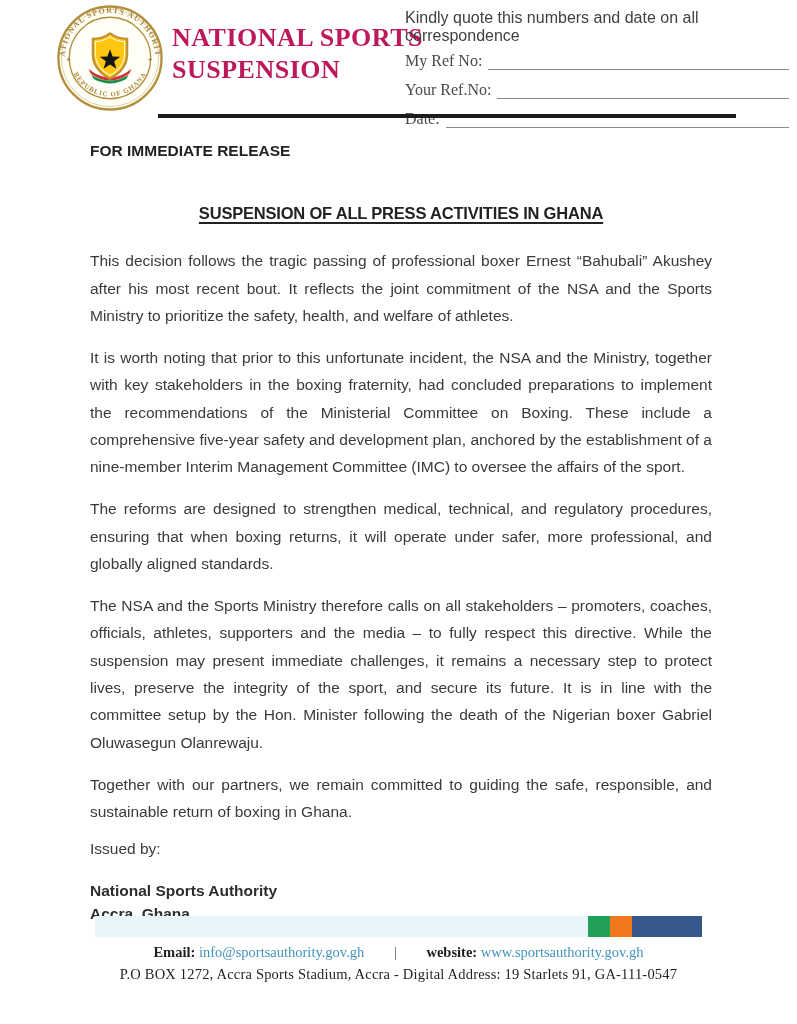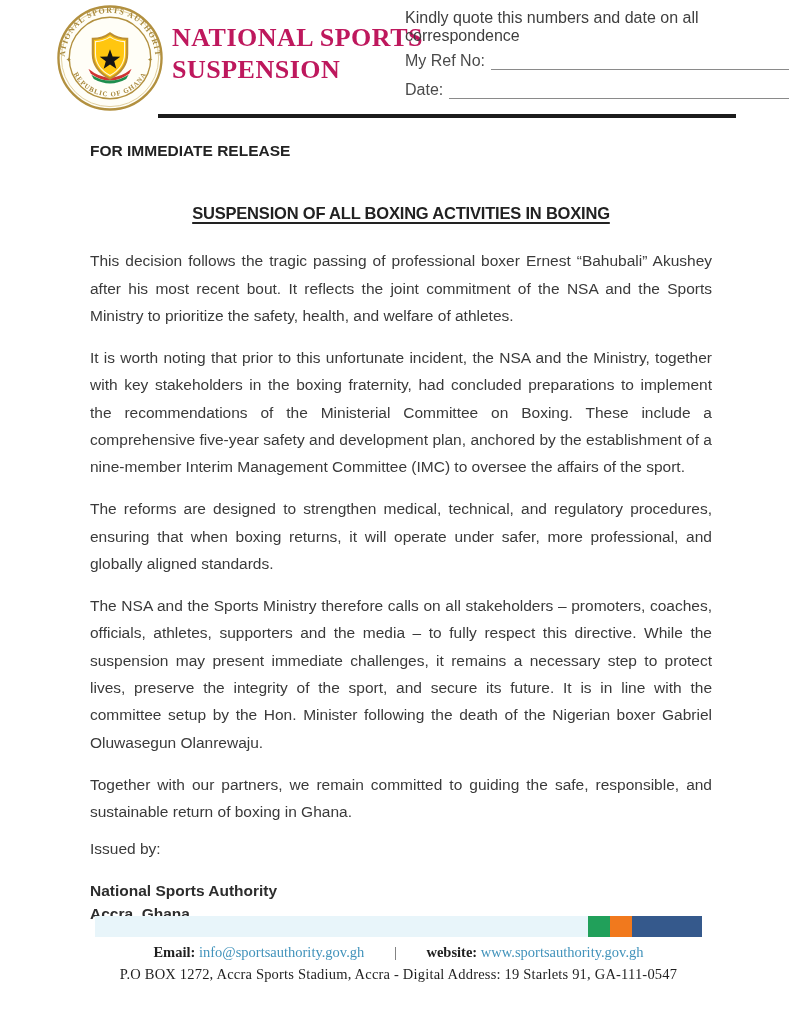--- a/index.html
+++ b/index.html
@@ -19,21 +19,21 @@
     font-family:"Liberation Serif", serif;
     font-weight:bold;color:#be185d;
     font-size:26px;line-height:1.22;letter-spacing:.5px;
   }
   .ref-block{
     position:absolute;left:405px;top:9px;width:384px;
     font-size:16px;color:#4a4a4a;
   }
   .ref-note{margin-bottom:7px;color:#3f3f3f;}
   .ref-row{display:flex;align-items:flex-end;margin-bottom:11px;}
-  .ref-row .ref-label{white-space:nowrap;padding-right:6px;}
+  .ref-row .ref-label{white-space:nowrap;padding-right:6px;font-family:Liberation Serif, serif;}
   .ref-row .ref-line{flex:1;border-bottom:1px solid #8a8a8a;height:12px;}
   .header-rule{
     position:absolute;left:158px;top:114px;width:578px;height:4px;
     background:#1c1c1c;
   }
 
   
   .content{position:absolute;left:90px;top:139px;width:622px;}
   .statement-head{font-weight:bold;color:#222;font-size:15.5px;line-height:1.5;}
   .doc-title{
@@ -109,33 +109,37 @@
     <div>SUSPENSION</div>
   </div>
 
   <div class="ref-block">
     <div class="ref-note">Kindly quote this numbers and date on all correspondence</div>
     <div class="ref-row">
       <span class="ref-label">My Ref No:</span>
       <span class="ref-line"></span>
     </div>
     <div class="ref-row">
+      <span class="ref-label">Your Ref.No:</span>
+      <span class="ref-line"></span>
+    </div>
+    <div class="ref-row">
       <span class="ref-label">Date:</span>
       <span class="ref-line"></span>
     </div>
   </div>
 
   <div class="header-rule"></div>
 
   <div class="content">
     <div class="statement-head">
       <div>FOR IMMEDIATE RELEASE</div>
     </div>
 
-    <div class="doc-title">SUSPENSION OF ALL BOXING ACTIVITIES IN BOXING</div>
+    <div class="doc-title">SUSPENSION OF ALL PRESS ACTIVITIES IN GHANA</div>
 
     <div class="body-text">
       <p>This decision follows the tragic passing of professional boxer Ernest “Bahubali” Akushey after his most recent bout. It reflects the joint commitment of the NSA and the Sports Ministry to prioritize the safety, health, and welfare of athletes.</p>
       <p>It is worth noting that prior to this unfortunate incident, the NSA and the Ministry, together with key stakeholders in the boxing fraternity, had concluded preparations to implement the recommendations of the Ministerial Committee on Boxing. These include a comprehensive five-year safety and development plan, anchored by the establishment of a nine-member Interim Management Committee (IMC) to oversee the affairs of the sport.</p>
       <p>The reforms are designed to strengthen medical, technical, and regulatory procedures, ensuring that when boxing returns, it will operate under safer, more professional, and globally aligned standards.</p>
       <p>The NSA and the Sports Ministry therefore calls on all stakeholders – promoters, coaches, officials, athletes, supporters and the media – to fully respect this directive. While the suspension may present immediate challenges, it remains a necessary step to protect lives, preserve the integrity of the sport, and secure its future. It is in line with the committee setup by the Hon. Minister following the death of the Nigerian boxer Gabriel Oluwasegun Olanrewaju.</p>
       <p>Together with our partners, we remain committed to guiding the safe, responsible, and sustainable return of boxing in Ghana.</p>
     </div>
 
     <div class="issued-by">Issued by:</div>

